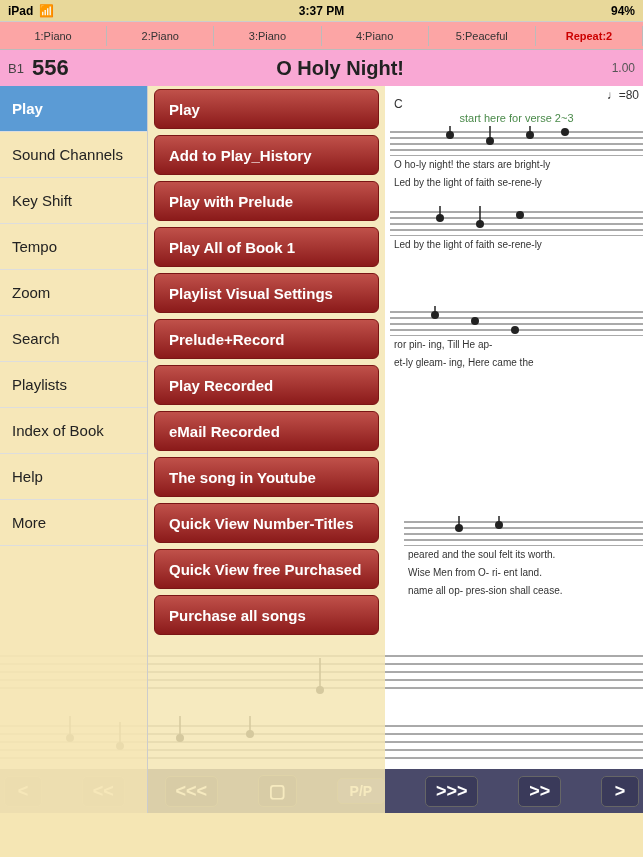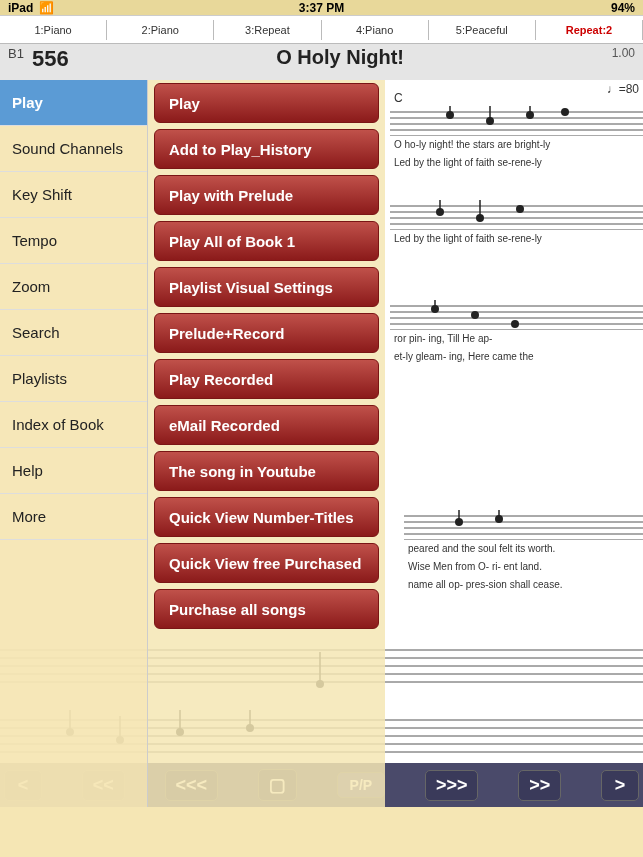--- a/index.html
+++ b/index.html
@@ -8,36 +8,36 @@
       height: 857px;
       overflow: hidden;
       font-family: -apple-system, 'Helvetica Neue', Arial, sans-serif;
       background: #f5e6b4;
       position: relative;
     }
 
     
     #status-bar {
       background: #e8d89a;
-      height: 16px;
+      height: 22px;
       display: flex;
       align-items: center;
       justify-content: space-between;
       padding: 0 8px;
       font-size: 12px;
       font-weight: 600;
       border-bottom: 1px solid #ccc;
     }
     .status-left { display: flex; align-items: center; gap: 6px; }
     .status-center { position: absolute; left: 50%; transform: translateX(-50%); font-size: 12px; }
     .status-right { display: flex; align-items: center; gap: 4px; font-size: 12px; }
 
     
     #tab-bar {
-      background: #ffffff;
+      background: #fca5a5;
       height: 28px;
       display: flex;
       align-items: center;
       border-bottom: 1px solid #bbb;
       font-size: 11px;
     }
     .tab-item {
       flex: 1;
       text-align: center;
       padding: 4px 2px;
@@ -45,24 +45,24 @@
       font-size: 11px;
       border-right: 1px solid #bbb;
     }
     .tab-item.active {
       color: #cc0000;
       font-weight: bold;
     }
 
     
     #title-bar {
-      background: #e5e5e5;
+      background: #f9a8d4;
       padding: 2px 8px;
       display: flex;
-      align-items: flex-start;
+      align-items: center;
       gap: 8px;
     }
     #song-number {
       font-size: 22px;
       font-weight: bold;
       color: #222;
     }
     #song-title {
       font-size: 20px;
       font-weight: bold;
@@ -217,41 +217,42 @@
   </div>
   <span class="status-center">3:37 PM</span>
   <div class="status-right">
     <span>94%</span>
   </div>
 </div>
 
 <div id="tab-bar">
   <div class="tab-item">1:Piano</div>
   <div class="tab-item">2:Piano</div>
-  <div class="tab-item">3:Repeat</div>
+  <div class="tab-item">3:Piano</div>
   <div class="tab-item">4:Piano</div>
   <div class="tab-item">5:Peaceful</div>
   <div class="tab-item active">Repeat:2</div>
 </div>
 
 <div id="title-bar" style="height:36px;">
   <span id="song-key" style="font-size:13px;color:#444;">B1</span>
   <span id="song-number">556</span>
   <span id="song-title">O Holy Night!</span>
   <span style="font-size:12px;color:#555;">1.00</span>
 </div>
 
 <div id="main-area">
 
   <div id="notation-area">
 
     <div style="position:absolute;top:2px;right:4px;font-size:12px;color:#333;">♩=80</div>
 
     <div style="position:absolute;top:8px;left:390px;right:0;height:65px;">
       <span class="c-label">C</span>
+      <div class="verse-label" style="font-size:11px;color:#4a8a4a;text-align:center;margin-bottom:2px;">start here for verse 2~3</div>
       
       <svg class="staff" height="30">
         <line x1="0" y1="6" x2="100%" y2="6" stroke="#555" stroke-width="1"></line>
         <line x1="0" y1="12" x2="100%" y2="12" stroke="#555" stroke-width="1"></line>
         <line x1="0" y1="18" x2="100%" y2="18" stroke="#555" stroke-width="1"></line>
         <line x1="0" y1="24" x2="100%" y2="24" stroke="#555" stroke-width="1"></line>
         <line x1="0" y1="30" x2="100%" y2="30" stroke="#555" stroke-width="1"></line>
 
         <circle cx="60" cy="9" r="4" fill="#222"></circle>
         <circle cx="100" cy="15" r="4" fill="#222"></circle>

